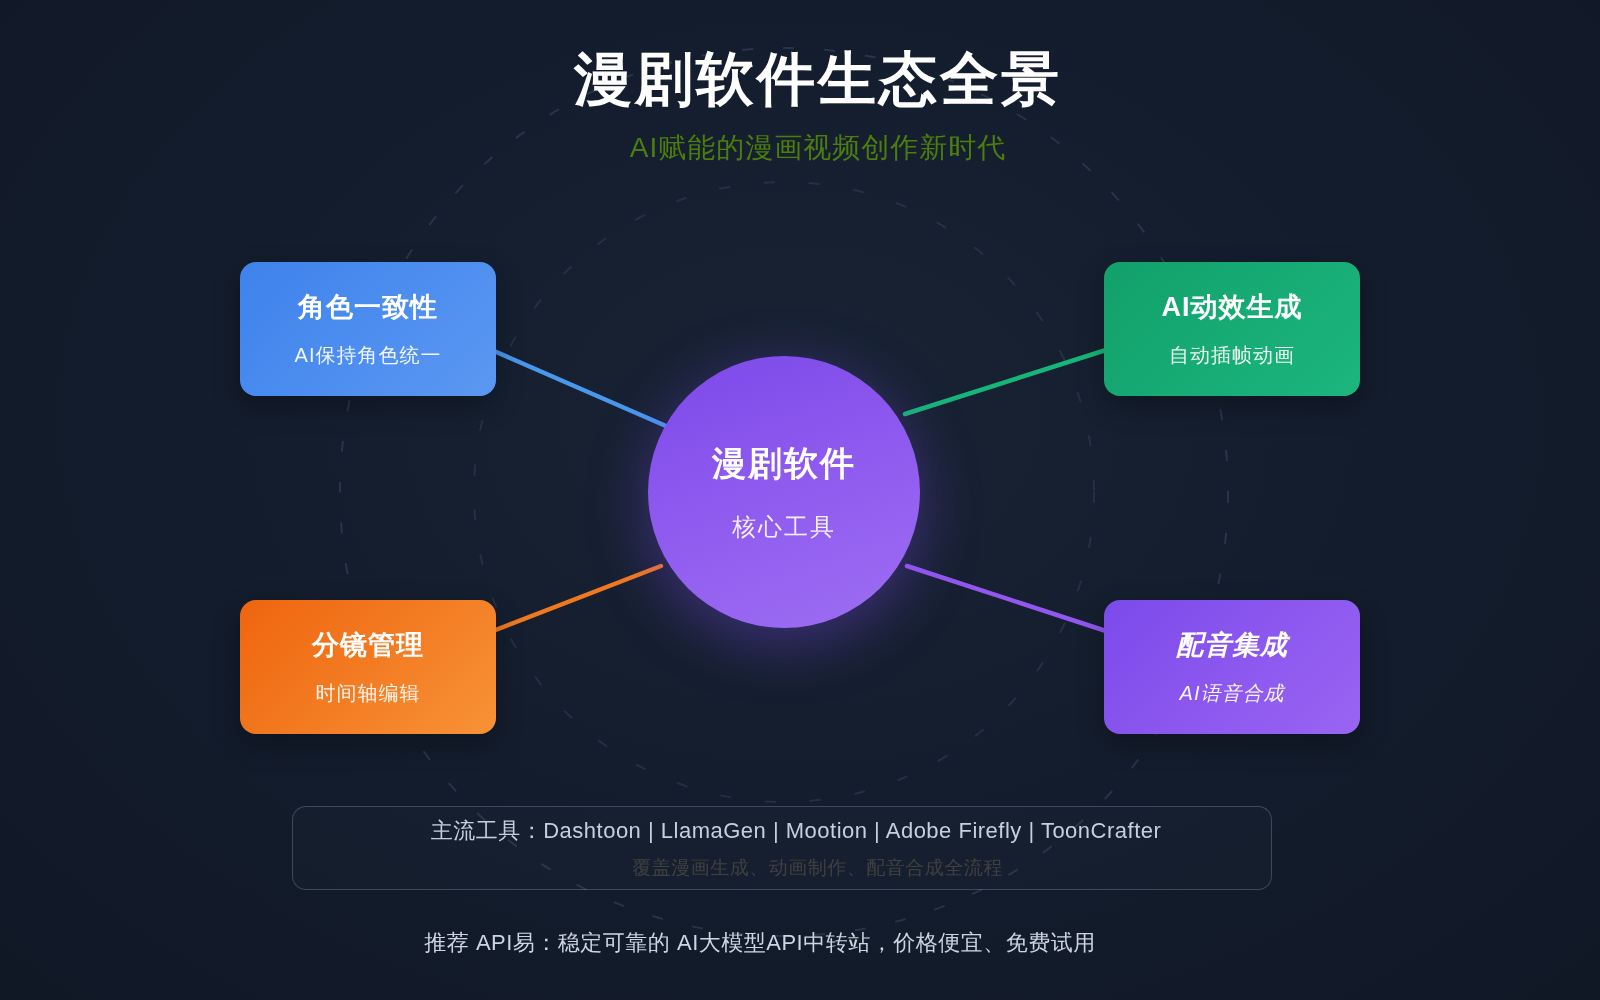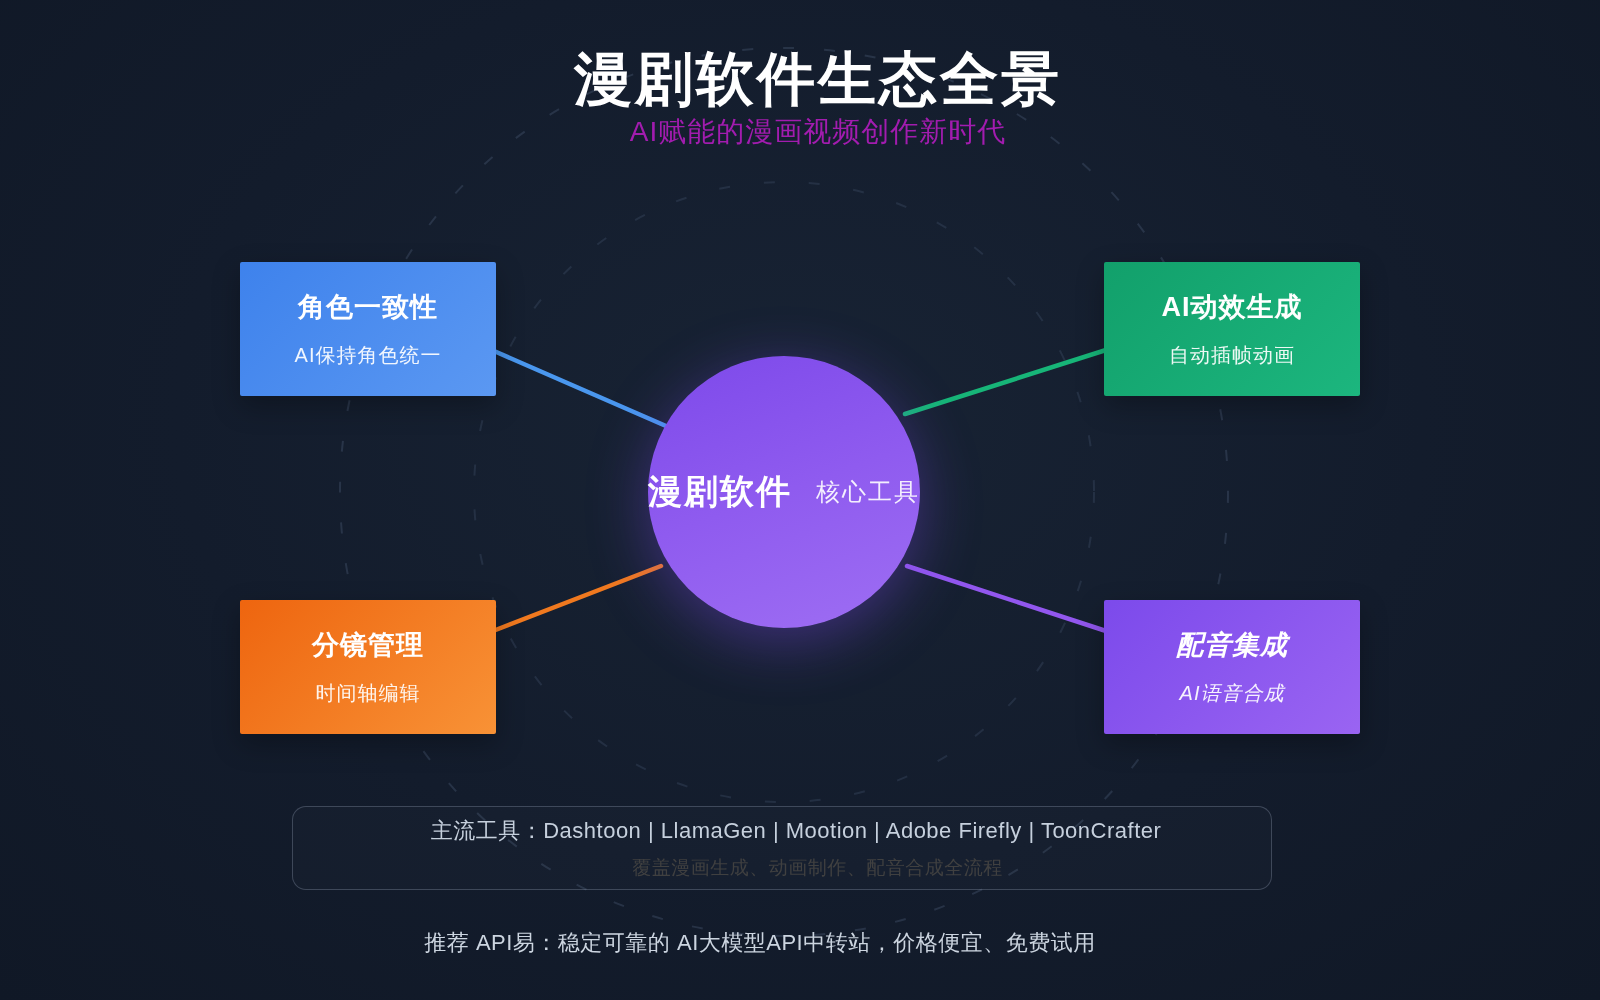--- a/index.html
+++ b/index.html
@@ -11,44 +11,44 @@
     color: #fff;
   }
   .stage { position: absolute; inset: 0; width: 1600px; height: 1000px; }
 
   
   .header { position: absolute; top: 46px; left: 0; width: 1600px; text-align: center; padding-left: 36px; }
   .header h1 {
     font-size: 58px; font-weight: 700; color: #ffffff; letter-spacing: 3px; line-height: 1.15;
   }
   .header p {
-    font-size: 28px; font-weight: 400; color: #a21caf; letter-spacing: 1px;
+    margin-top: 16px; font-size: 28px; font-weight: 400; color: #4d7c0f; letter-spacing: 1px;
   }
 
   
   svg.wires { position: absolute; inset: 0; width: 1600px; height: 1000px; }
 
   
   .node {
-    position: absolute; width: 256px; height: 134px; border-radius: 2px;
+    position: absolute; width: 256px; height: 134px; border-radius: 16px;
     display: flex; flex-direction: column; align-items: center; justify-content: center; gap: 17px;
     box-shadow: 0 10px 28px rgba(0,0,0,0.28);
   }
   .node .node-title { font-size: 27px; font-weight: 700; color: #ffffff; letter-spacing: 1px; }
   .node .node-sub   { font-size: 20px; font-weight: 400; color: rgba(255,255,255,0.92); letter-spacing: 1px; }
   .node-blue   { left: 240px;  top: 262px; background: linear-gradient(135deg, #3e82ec, #5b98f2); }
   .node-green  { left: 1104px; top: 262px; background: linear-gradient(135deg, #12a06b, #1cb67e); }
   .node-orange { left: 240px;  top: 600px; background: linear-gradient(135deg, #ee650f, #f89236); }
   .node-purple { left: 1104px; top: 600px; background: linear-gradient(135deg, #7c4aeb, #9a64f2); font-style: italic; }
 
   
   .center-node {
     position: absolute; left: 648px; top: 356px; width: 272px; height: 272px; border-radius: 50%;
     background: linear-gradient(160deg, #7d49ea 0%, #8f5bef 50%, #9e6ef3 100%);
-    display: flex; flex-direction: row; align-items: center; justify-content: center; gap: 24px;
+    display: flex; flex-direction: column; align-items: center; justify-content: center; gap: 24px;
     box-shadow: 0 14px 60px rgba(125, 73, 234, 0.40);
   }
   .center-node .center-title { font-size: 34px; font-weight: 700; color: #ffffff; letter-spacing: 2px; }
   .center-node .center-sub   { font-size: 24px; font-weight: 400; color: rgba(255,255,255,0.90); letter-spacing: 2px; }
 
   
   .tools-panel {
     position: absolute; left: 292px; top: 806px; width: 980px; height: 84px;
     border: 1px solid rgba(148,163,184,0.32); border-radius: 14px;
     background: rgba(255,255,255,0.015);

